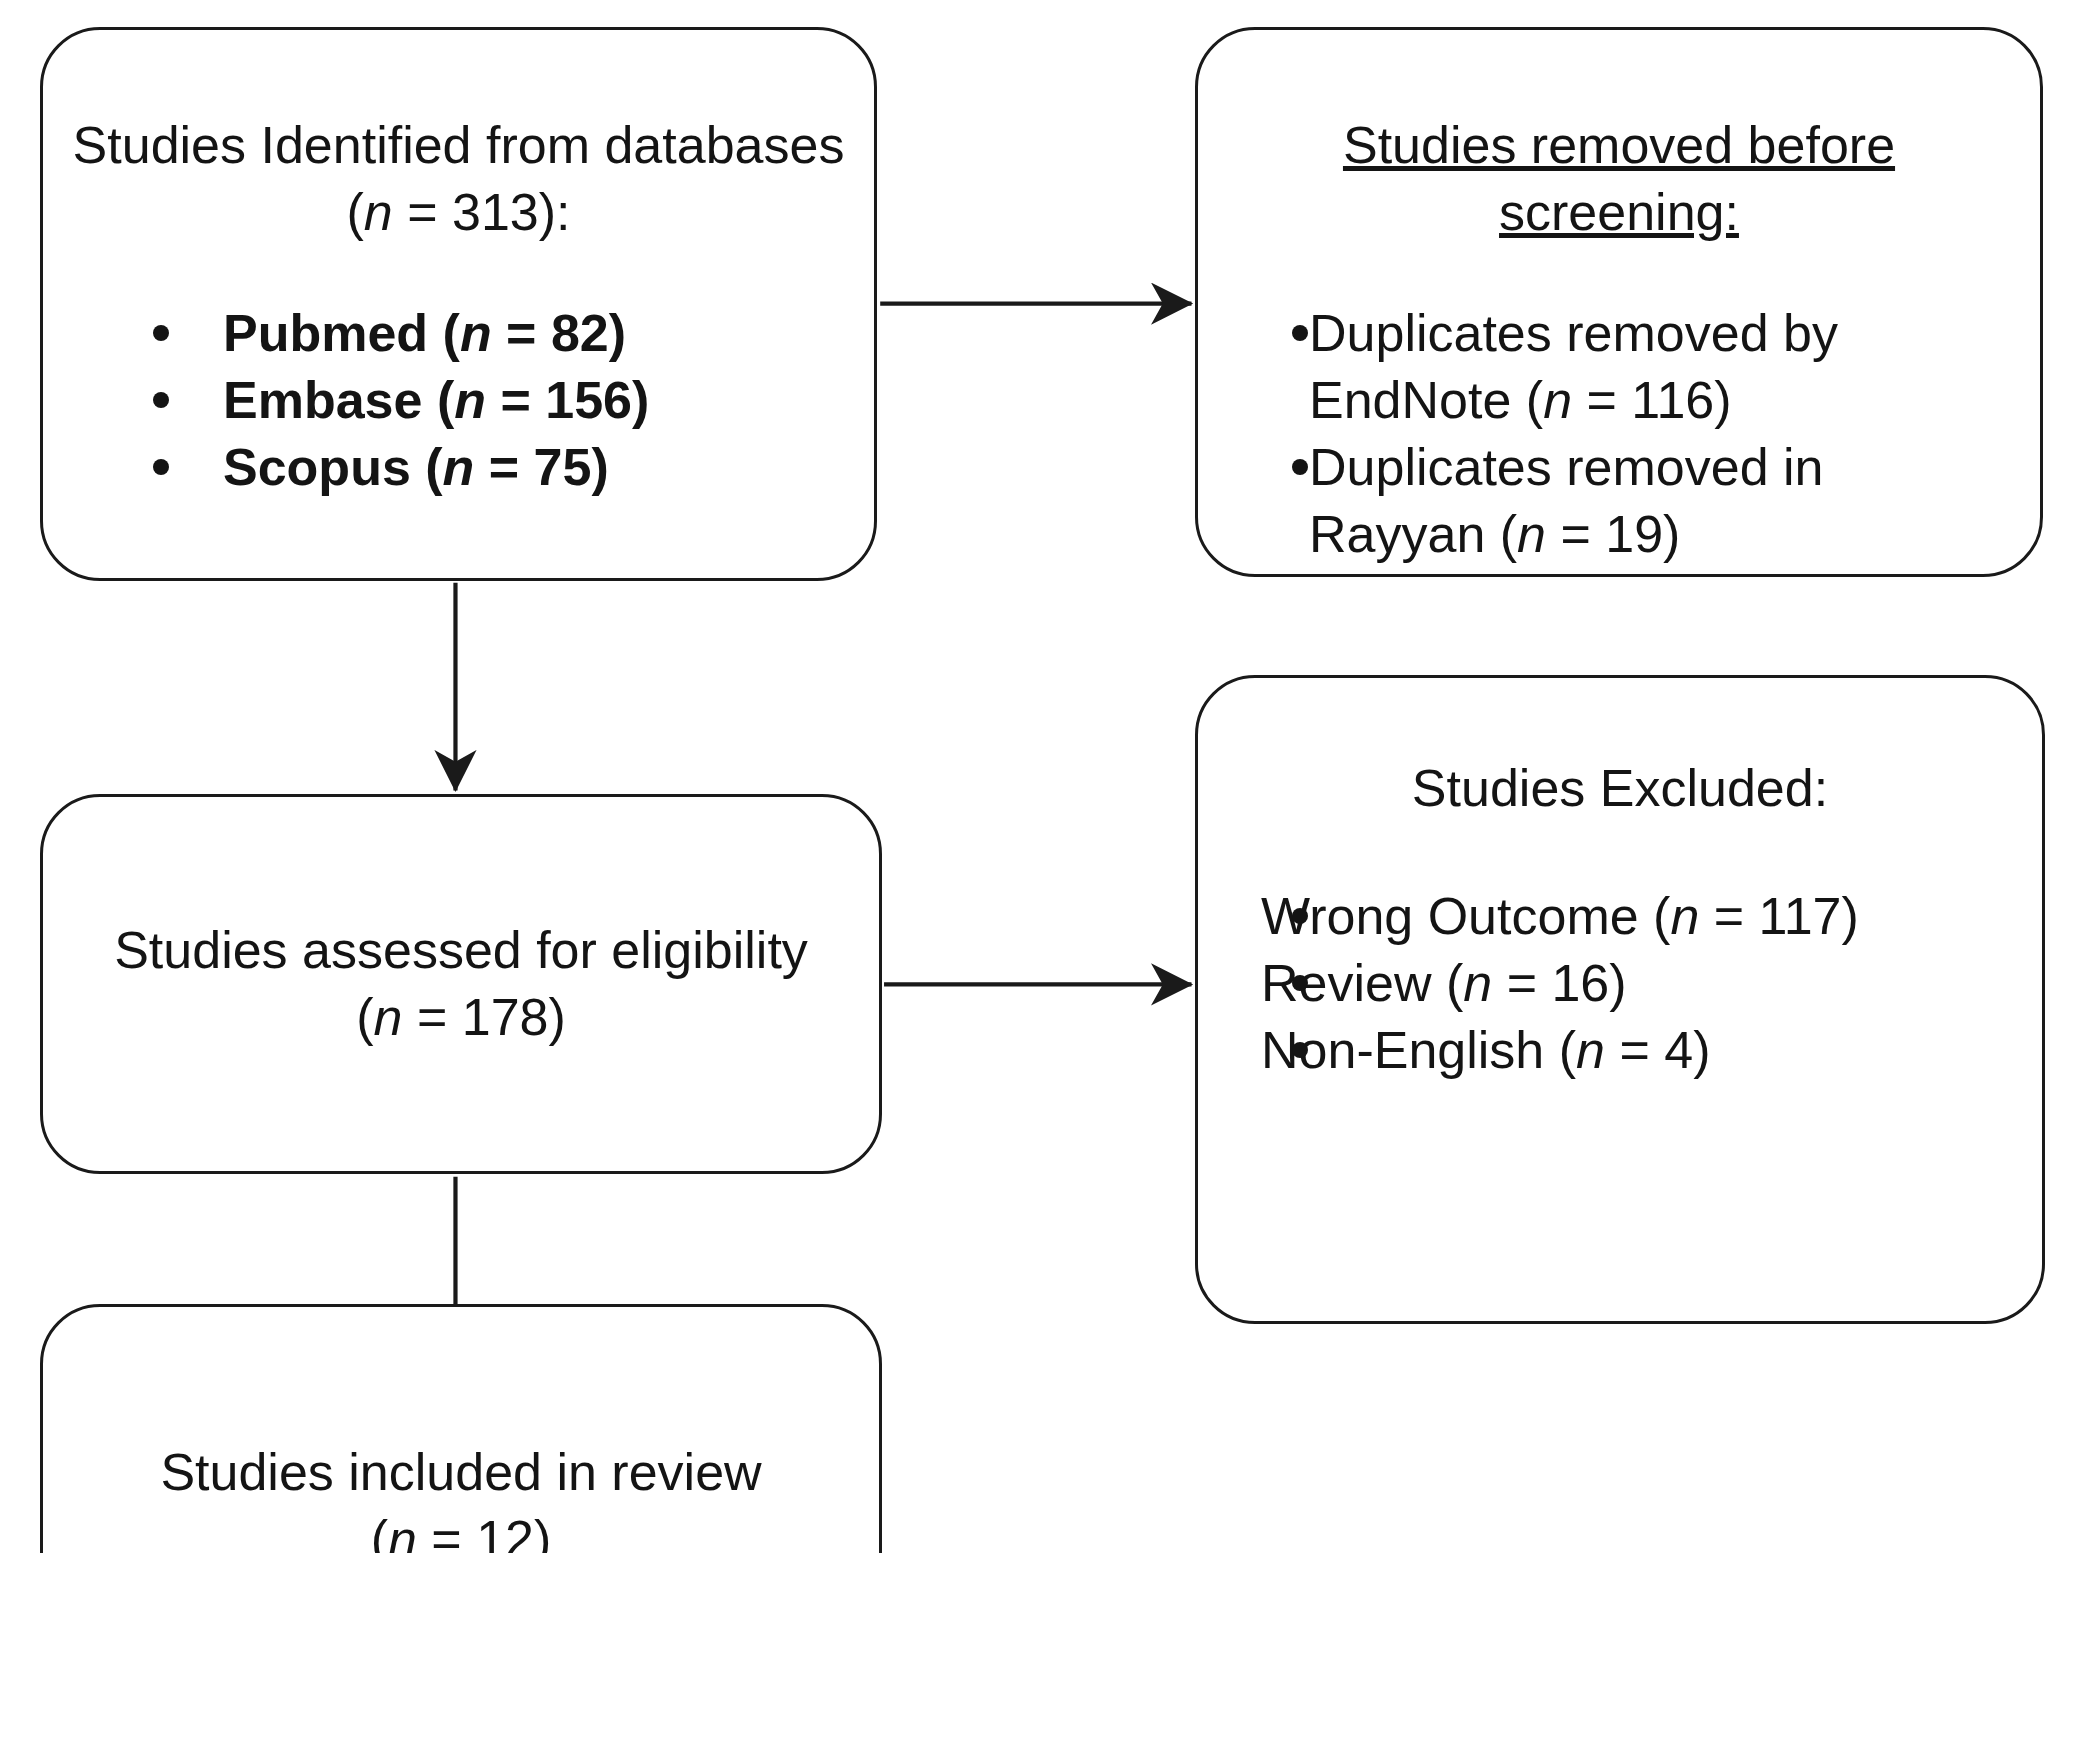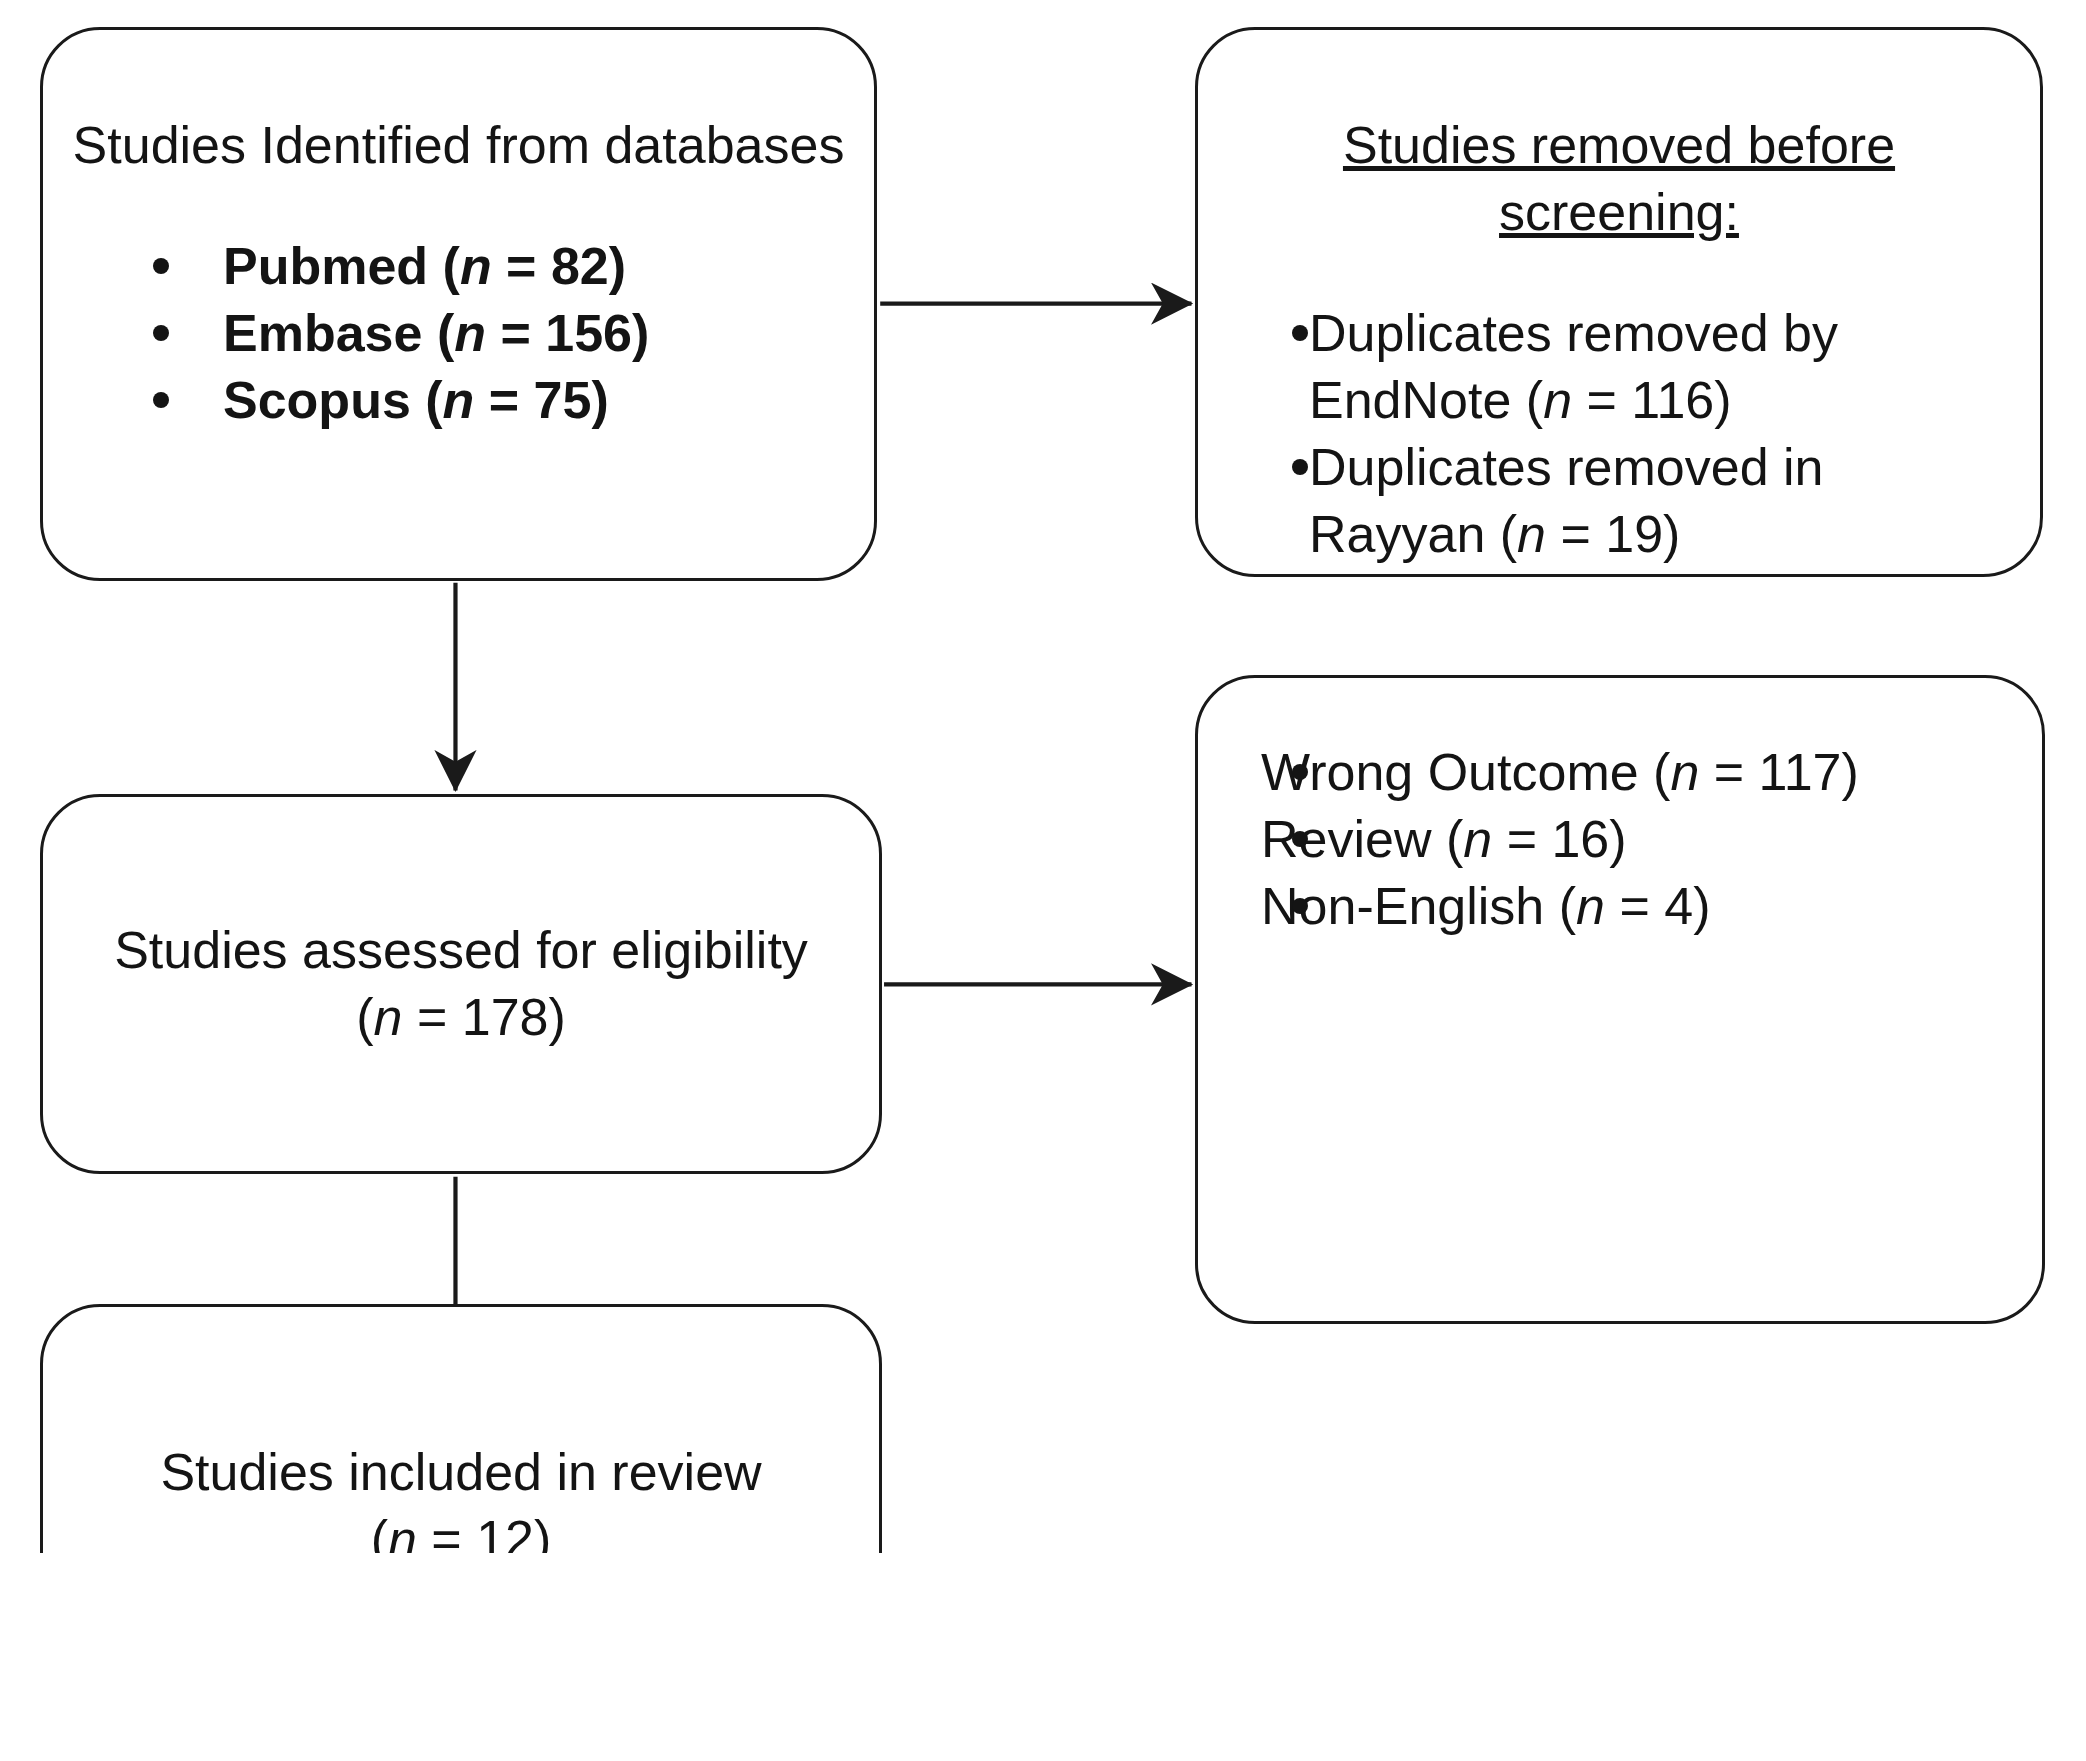--- a/index.html
+++ b/index.html
@@ -100,20 +100,21 @@
     </defs>
     <path class="arrow-line" d="M1148 396 L1554 396" marker-end="url(#ah)"></path>
     <path class="arrow-line" d="M594 760 L594 1031" marker-end="url(#ah)"></path>
     <path class="arrow-line" d="M1153 1284 L1554 1284" marker-end="url(#ah)"></path>
     <path class="arrow-line" d="M594 1535 L594 1760" marker-end="url(#ah)"></path>
   </svg>
 
   <section class="box" id="box-identified">
     <div class="title">
         <div class="line"><span>Studies Identified from databases</span></div>
+        <div class="line"><span>(</span><span class="it">n</span><span> = 313):</span></div>
       </div>
     <ul class="bullets">
         <li>
           <div class="line"><span>Pubmed (</span><span class="it">n</span><span> = 82)</span></div>
         </li>
         <li>
           <div class="line"><span>Embase (</span><span class="it">n</span><span> = 156)</span></div>
         </li>
         <li>
           <div class="line"><span>Scopus (</span><span class="it">n</span><span> = 75)</span></div>
@@ -139,20 +140,23 @@
   </section>
 
   <section class="box" id="box-assessed">
     <div class="title">
         <div class="line"><span>Studies assessed for eligibility</span></div>
         <div class="line"><span>(</span><span class="it">n</span><span> = 178)</span></div>
       </div>
   </section>
 
   <section class="box" id="box-excluded">
+    <div class="title">
+        <div class="line"><span>Studies Excluded:</span></div>
+      </div>
     <ul class="bullets">
         <li>
           <div class="line"><span>Wrong Outcome (</span><span class="it">n</span><span> = 117)</span></div>
         </li>
         <li>
           <div class="line"><span>Review (</span><span class="it">n</span><span> = 16)</span></div>
         </li>
         <li>
           <div class="line"><span>Non-English (</span><span class="it">n</span><span> = 4)</span></div>
         </li>

